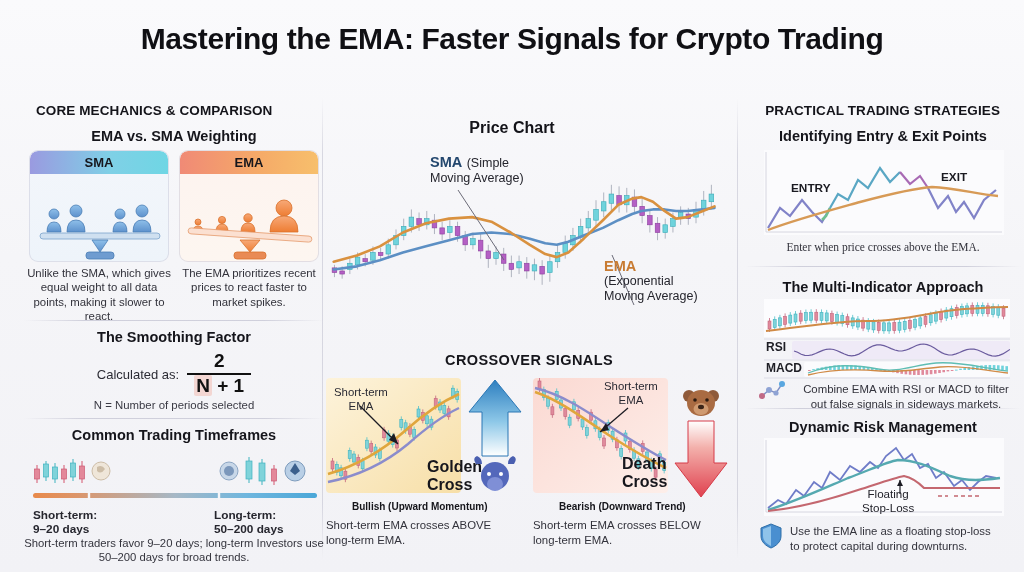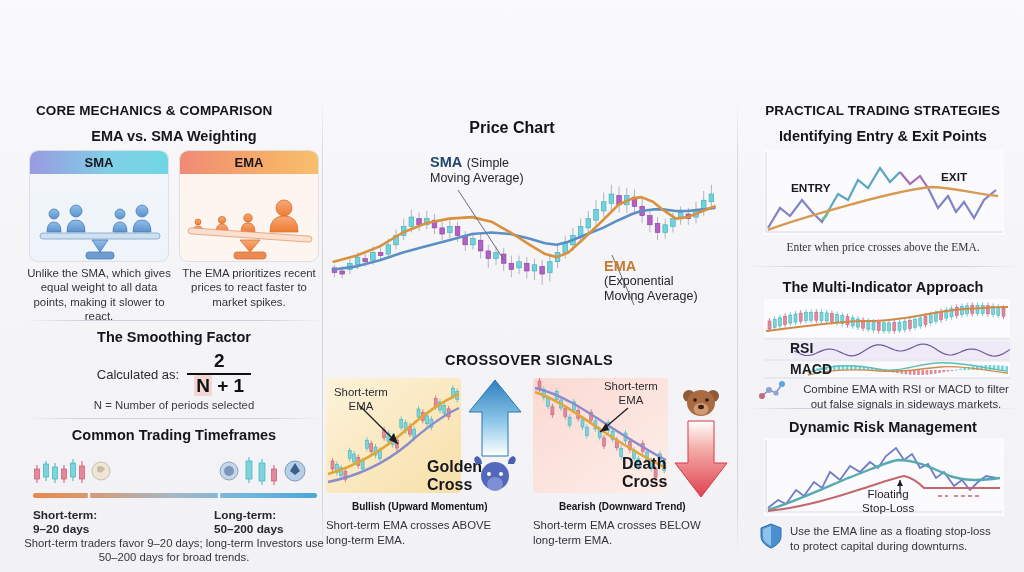--- a/index.html
+++ b/index.html
@@ -146,21 +146,21 @@
   #r1-title { top: 128px; left: 748px; width: 270px; }
   #r1-art   { position: absolute; top: 150px; left: 764px; }
   #r1-cap   { top: 240px; left: 748px; width: 270px; font-size: 11.5px; font-family: Liberation Serif, serif; }
   #r2-title { top: 279px; left: 748px; width: 270px; }
   #r2-art   { position: absolute; top: 299px; left: 764px; }
   #r2-cap   { top: 382px; left: 790px; width: 232px; font-size: 11.4px; text-align: center; line-height: 1.3; }
   #r3-title { top: 419px; left: 748px; width: 270px; }
   #r3-art   { position: absolute; top: 438px; left: 764px; }
   #r3-cap   { top: 524px; left: 790px; width: 232px; font-size: 11.4px; text-align: left; line-height: 1.3; }
   .ind-lbl {
-    position: absolute; font-size: 14px; font-weight: bold; color: #1d1d24; margin-left: 24px;
+    position: absolute; font-size: 12px; font-weight: bold; color: #1d1d24;
   }
   #lbl-rsi  { top: 340px; left: 766px; }
   #lbl-macd { top: 361px; left: 766px; }
   #fsl-lbl {
     position: absolute; top: 487px; left: 862px; font-size: 11.6px;
     line-height: 1.22; color: #23232b; text-align: center;
   }
   .mini-icon { position: absolute; }
   #icon-dots   { top: 380px; left: 758px; }
   #icon-shield { top: 523px; left: 760px; }
@@ -168,20 +168,21 @@
     position: absolute; font-size: 11.8px; font-weight: bold; color: #1a1a21;
   }
   #lbl-entry { top: 181px; left: 791px; }
   #lbl-exit  { top: 170px; left: 941px; }
 </style>
 </head>
 <body>
 
 <div class="page">
 
+  <div class="title">Mastering the EMA: Faster Signals for Crypto Trading</div>
 
 
   <div class="col-head" id="colhead-right">PRACTICAL TRADING STRATEGIES</div>
   <div class="col-head" id="colhead-left">CORE MECHANICS &amp; COMPARISON</div>
 
   <div class="vdiv" id="vdiv-1"></div>
   <div class="vdiv" id="vdiv-2"></div>
 
   <div class="sec-title" style="top:128px;left:29px;width:290px">EMA vs. SMA Weighting</div>
 

